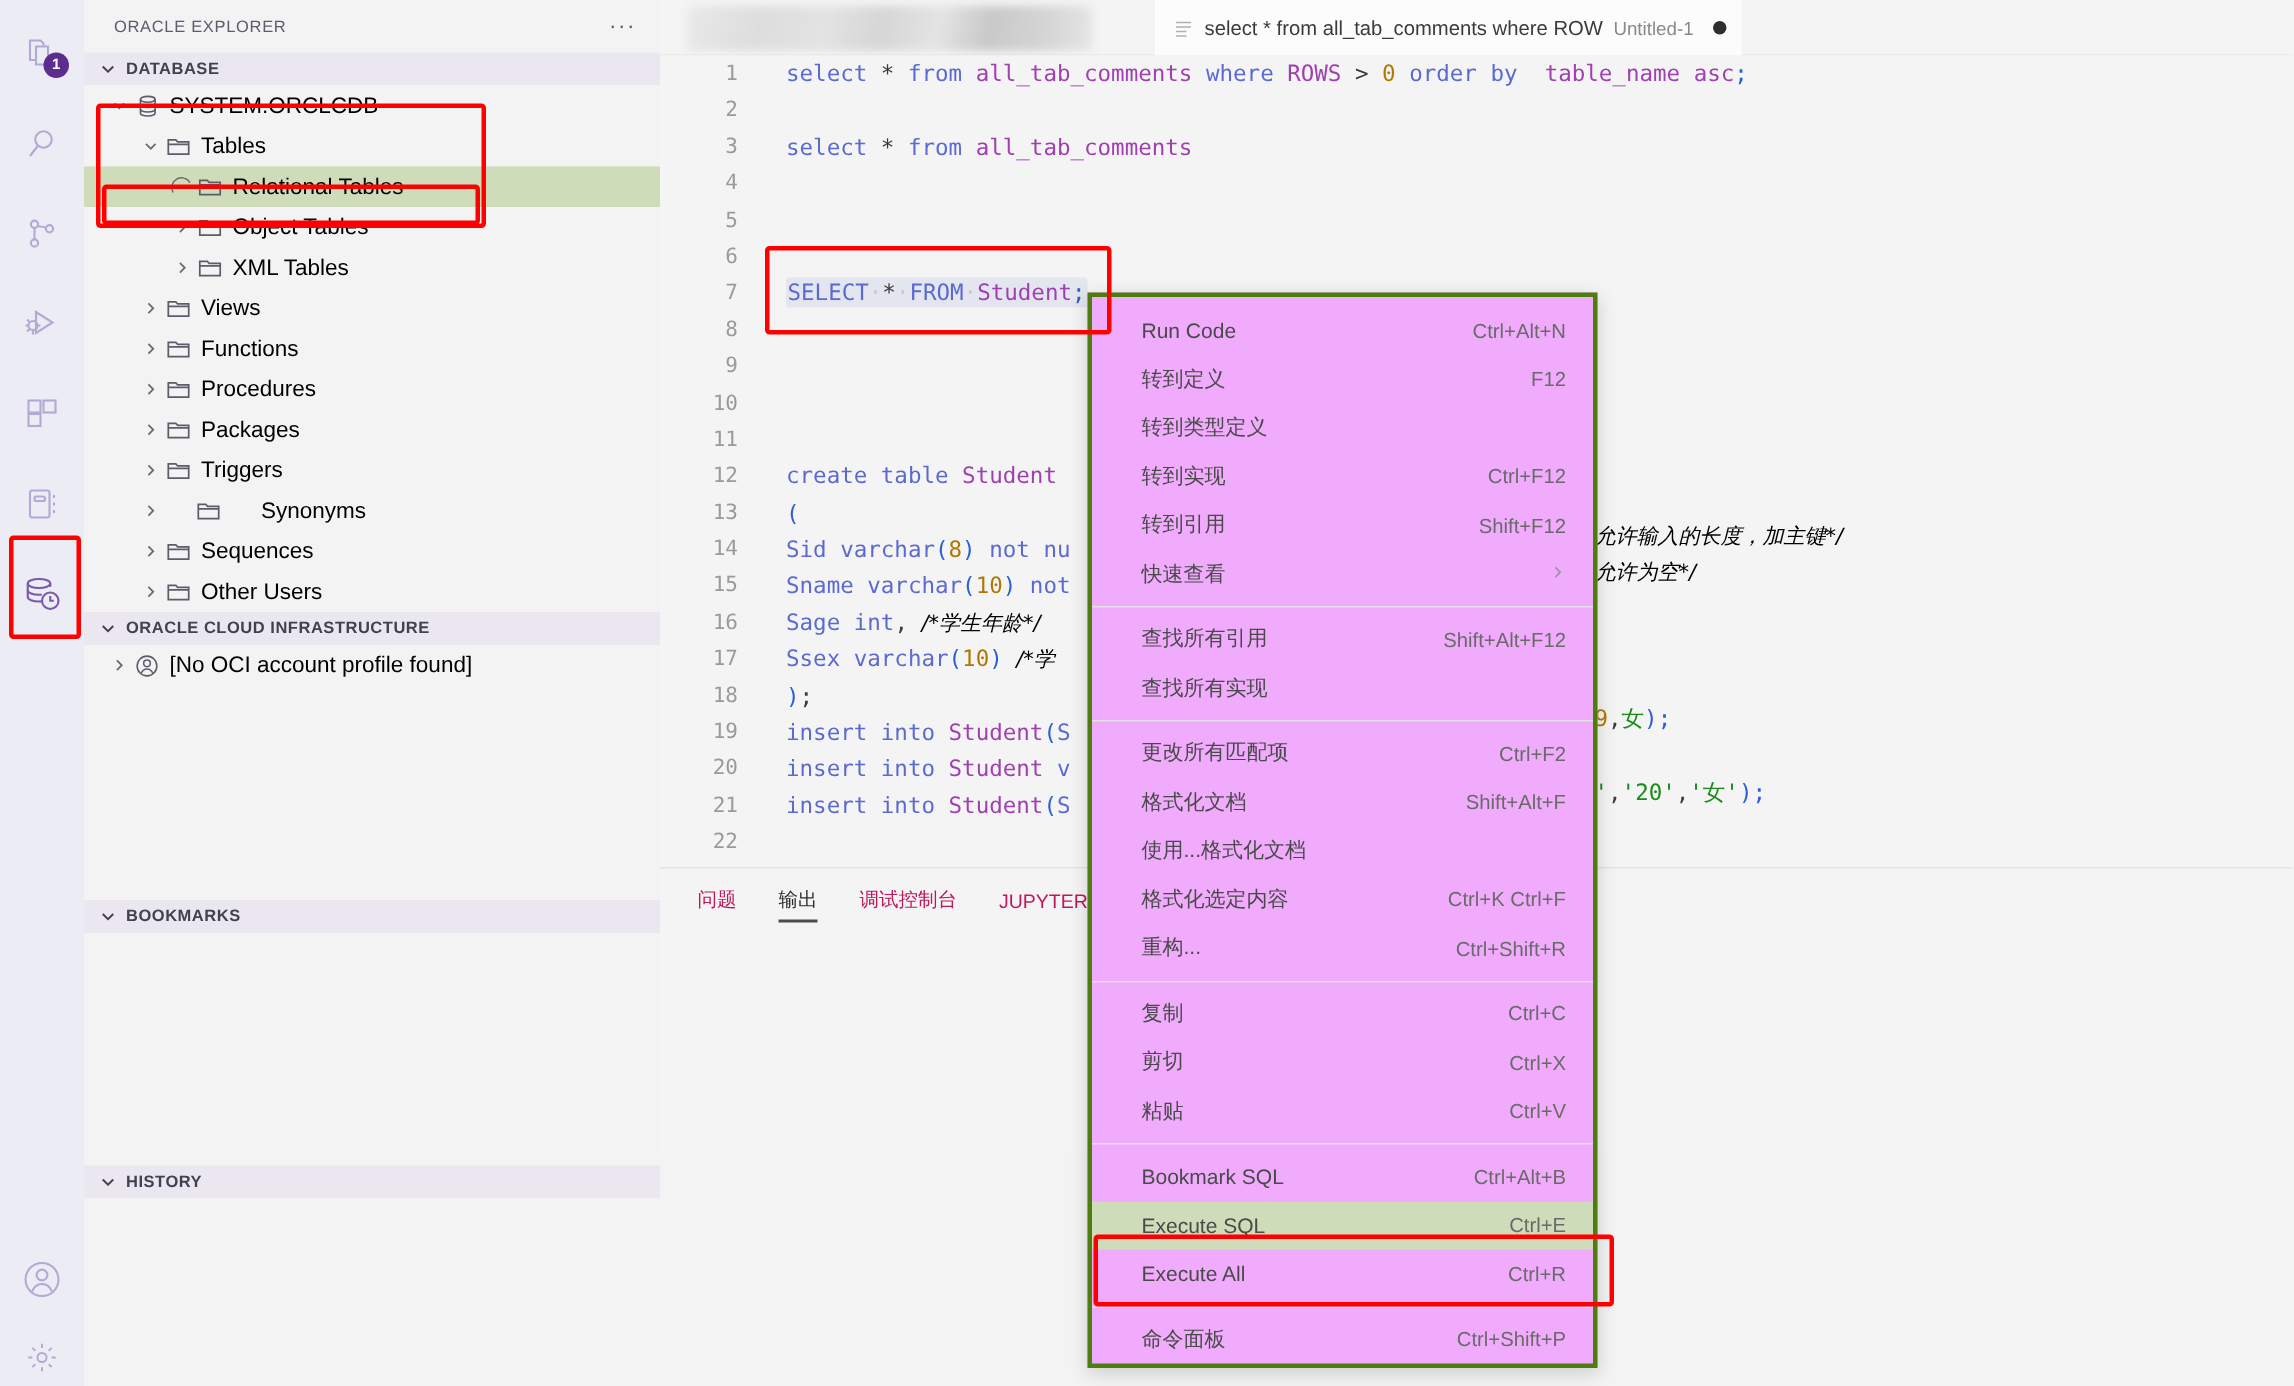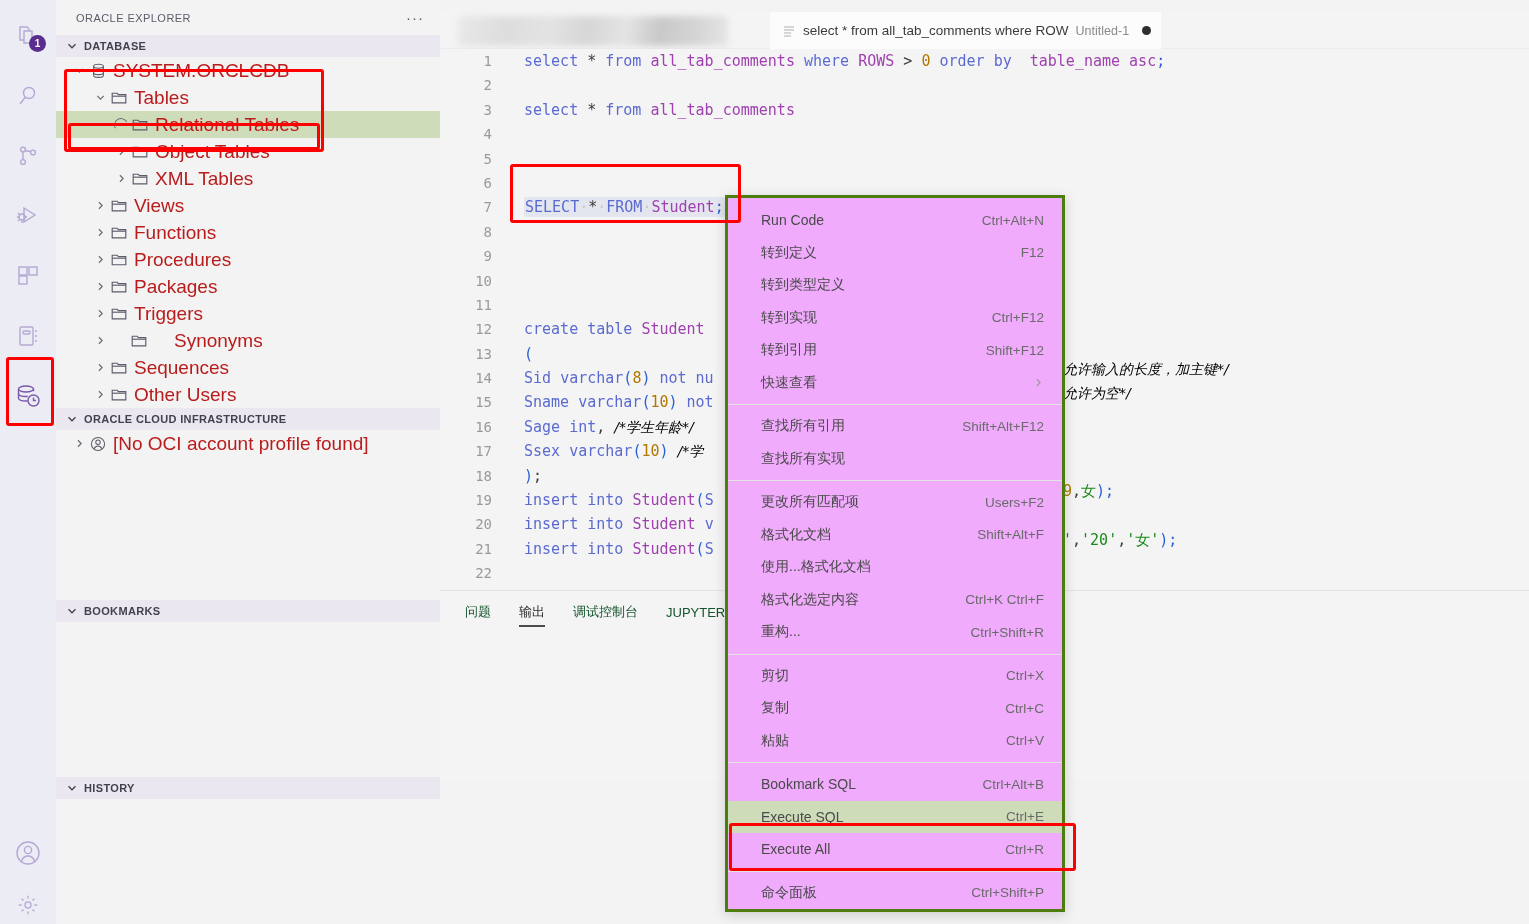--- a/index.html
+++ b/index.html
@@ -58,36 +58,36 @@
     height: 22px; background: #eae7f0;
     display: flex; align-items: center; gap: 4px;
     padding-left: 8px;
     font-size: 11px; font-weight: bold; color: #42424f;
     letter-spacing: .35px;
   }
   .chev { width: 16px; height: 16px; display:inline-flex; align-items:center; justify-content:center; color:#42424f; flex: none;}
   .chev svg { display:block; }
   .tree-row {
     height: 27px; display: flex; align-items: center;
-    font-size: 19px; color: #b91c1c; white-space: nowrap;
+    font-size: 15px; color: #000000; white-space: nowrap;
   }
   .tree-row.selected { background: #cfdcb9; }
   .tw { width: 18px; height: 18px; display: inline-flex; align-items:center; justify-content:center; flex:none; color:#6b6b76;}
   .ticon { width: 20px; display: inline-flex; align-items:center; justify-content:center; flex:none; margin-right: 5px; color:#5c5c6b;}
   .ticon svg { display:block; }
   .panel-body { background: #f3f3f3; }
 
   
   .spinner { width: 14px; height: 14px; border-radius: 50%;
     border: 1.6px solid transparent; border-top-color: #6b6b76; border-left-color:#6b6b76;
     transform: rotate(15deg); }
 
   
   .editor-area {
-    position: absolute; left: 440px; top: 12px; right: 0; height: 768px;
+    position: absolute; left: 440px; top: 0; right: 0; height: 768px;
     background: #f4f4f4;
   }
   .tabbar { height: 37px; position: relative; background: #f4f4f4; border-bottom:1px solid #ececec;}
   .tab-blur {
     position: absolute; left: 18px; top: 4px; width: 270px; height: 30px;
     border-radius: 5px 5px 0 0;
     background: linear-gradient(100deg,#e9e9e9 0%,#dddddd 18%,#e3e3e3 34%,#d6d6d6 48%,#e4e4e4 62%,#c9c9c9 74%,#d5d5d5 88%,#e6e6e6 100%);
     filter: blur(3px);
   }
   .tab-active {
@@ -124,21 +124,21 @@
   .cmt { color: #000000; font-style: italic; font-family:"DejaVu Sans", sans-serif; font-size:14px;}
   .sel-line { background: #e3e6ee; padding: 1px 1px; border-radius: 2px;}
   .mdot { color:#c8c8c8; }
 
   
   .panelbar {
     position: absolute; left: 0; bottom: 0; right: 0; height: 190px;
     background: #f4f4f4; border-top: 1px solid #e4e4e4;
   }
   .panel-tabs { display: flex; align-items: center; gap: 28px; padding: 12px 0 0 25px; }
-  .ptab { font-size: 13px; color: #14532d; padding-bottom: 6px; position: relative; white-space: nowrap;}
+  .ptab { font-size: 13px; color: #be185d; padding-bottom: 6px; position: relative; white-space: nowrap;}
   .ptab.active { color: #2d2d2d; }
   .ptab.active::after {
     content: ""; position: absolute; left: 0; right: 0; bottom: 0; height: 2px; background: #4c4c4c;
   }
 
   
   .ctxmenu {
     position: absolute; left: 725px; top: 195px; width: 340px;
     background: #f0abfc; border: 3px solid #4d7c0f;
     box-shadow: 0 3px 12px rgba(0,0,0,.16);
@@ -579,46 +579,46 @@
         <span>查找所有引用</span>
         <span class="ctx-key">Shift+Alt+F12</span>
       </div>
       <div class="ctx-item">
         <span>查找所有实现</span>
         <span class="ctx-key"></span>
       </div>
       <div class="ctx-sep"></div>
       <div class="ctx-item">
         <span>更改所有匹配项</span>
-        <span class="ctx-key">Users+F2</span>
+        <span class="ctx-key">Ctrl+F2</span>
       </div>
       <div class="ctx-item">
         <span>格式化文档</span>
         <span class="ctx-key">Shift+Alt+F</span>
       </div>
       <div class="ctx-item">
         <span>使用...格式化文档</span>
         <span class="ctx-key"></span>
       </div>
       <div class="ctx-item">
         <span>格式化选定内容</span>
         <span class="ctx-key">Ctrl+K Ctrl+F</span>
       </div>
       <div class="ctx-item">
         <span>重构...</span>
         <span class="ctx-key">Ctrl+Shift+R</span>
       </div>
       <div class="ctx-sep"></div>
       <div class="ctx-item">
+        <span>复制</span>
+        <span class="ctx-key">Ctrl+C</span>
+      </div>
+      <div class="ctx-item">
         <span>剪切</span>
         <span class="ctx-key">Ctrl+X</span>
-      </div>
-      <div class="ctx-item">
-        <span>复制</span>
-        <span class="ctx-key">Ctrl+C</span>
       </div>
       <div class="ctx-item">
         <span>粘贴</span>
         <span class="ctx-key">Ctrl+V</span>
       </div>
       <div class="ctx-sep"></div>
       <div class="ctx-item">
         <span>Bookmark SQL</span>
         <span class="ctx-key">Ctrl+Alt+B</span>
       </div>

